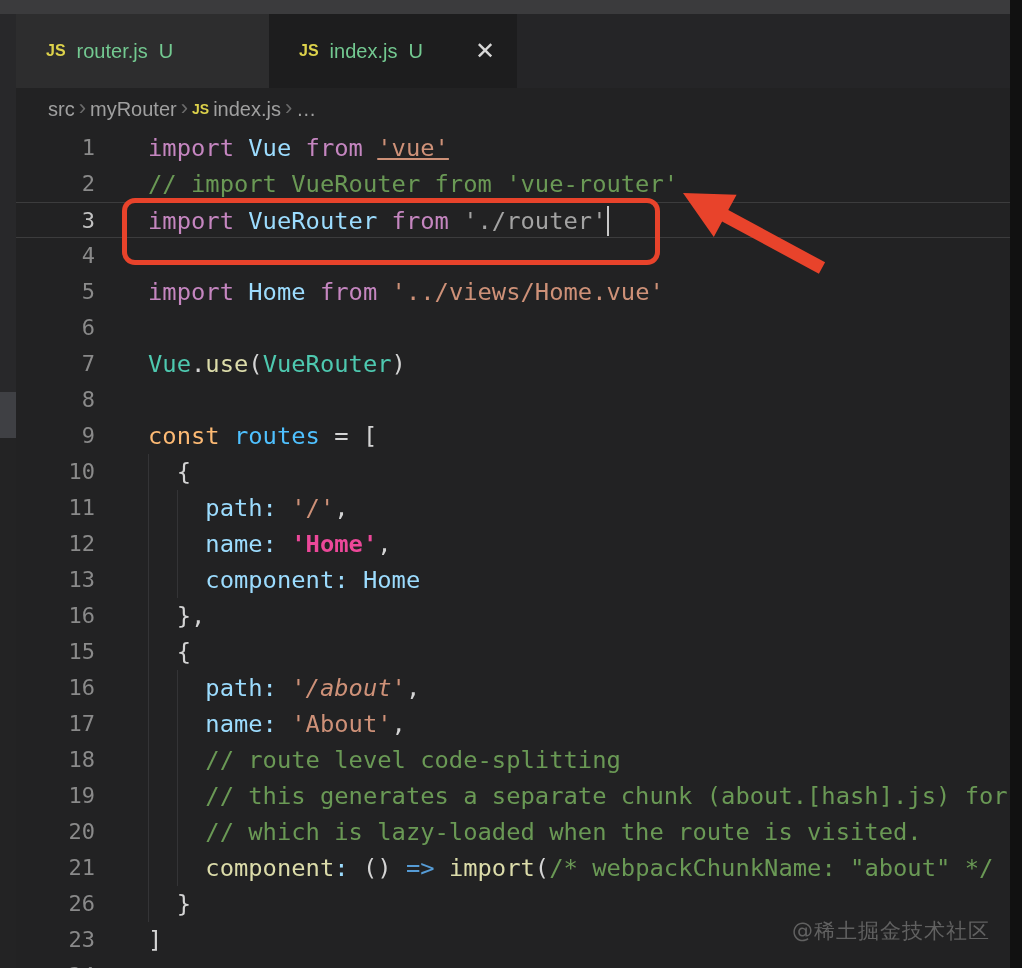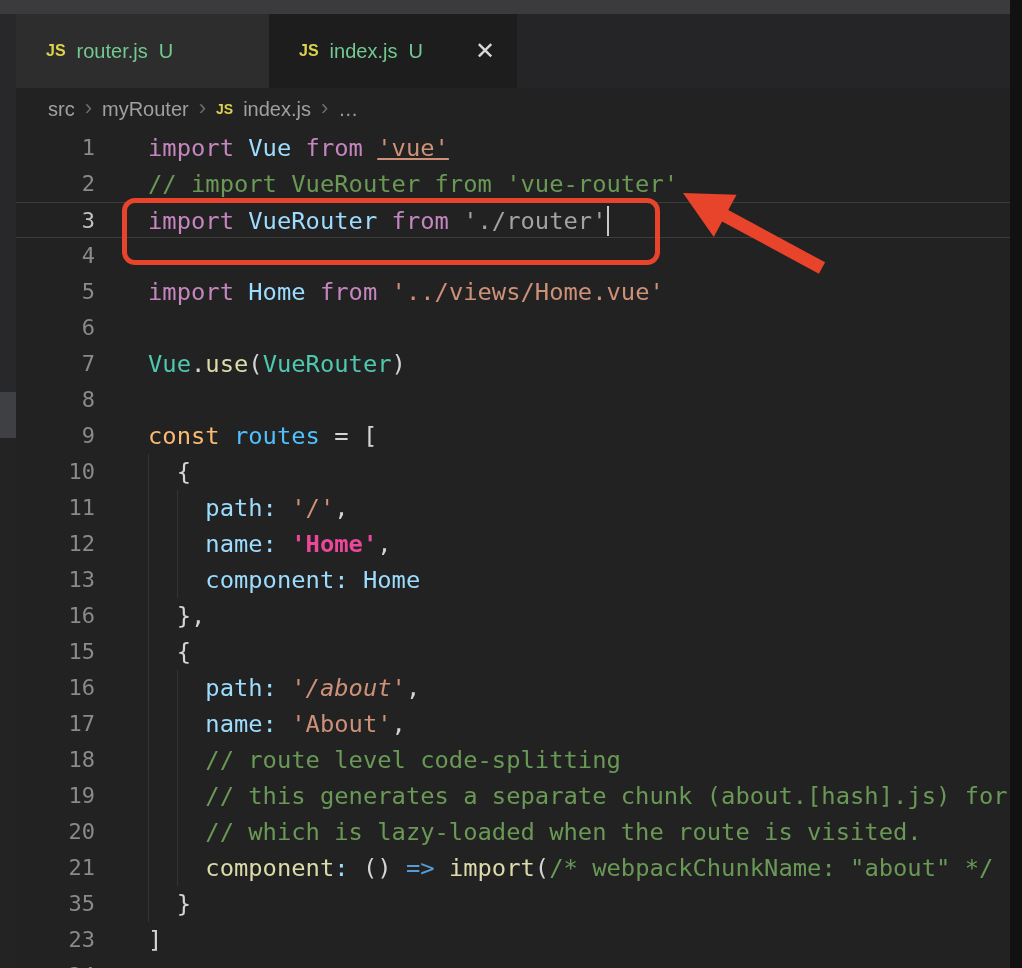--- a/index.html
+++ b/index.html
@@ -15,21 +15,21 @@
   .editor-area{position:relative;flex:1;display:flex;flex-direction:column;min-width:0;}
   .tabbar{height:74px;flex:0 0 74px;background:#252527;display:flex;}
   .tab{box-sizing:border-box;display:flex;align-items:center;gap:11px;padding:0 22px 0 30px;height:74px;cursor:pointer;}
   .tab.inactive{width:253px;background:#2d2d2e;}
   .tab.active{width:248px;background:#1d1d1e;}
   .js-ico{font-family:"Liberation Sans",sans-serif;font-weight:bold;font-size:16px;color:#ddd24b;letter-spacing:0;}
   .tab-label{font-size:20px;color:#73C991;}
   .tab-badge{font-size:20px;color:#73C991;}
   .tab-close{margin-left:auto;font-size:24px;color:#d8d8d8;line-height:1;cursor:pointer;}
   .tab-filler{flex:1;background:#252527;}
-  .breadcrumbs{height:42px;flex:0 0 42px;display:flex;align-items:center;gap:10px;padding-left:32px;
+  .breadcrumbs{height:42px;flex:0 0 42px;display:flex;align-items:center;gap:4px;padding-left:32px;
                font-size:20px;color:#a0a0a0;background:#222223;}
   .bc-sep{color:#6b6b6b;font-size:22px;line-height:1;transform:translateY(-1px);}
   .bc-ico{font-size:14px;}
   .bc-item{cursor:pointer;}
   
   .code{position:relative;flex:1;overflow:hidden;}
   .line{position:relative;height:36px;box-sizing:border-box;}
   .line.current{border-top:1px solid #3c3c3d;border-bottom:1px solid #3c3c3d;}
   .ln{position:absolute;left:0;top:0;width:79px;text-align:right;
       font-family:"DejaVu Sans Mono",monospace;font-size:22px;line-height:36px;color:#8a8a8a;}
@@ -188,21 +188,21 @@
             <span class="ig" style="left: 160.66px;"></span>
             <span class="lc"><span style="color: rgb(212, 212, 212);">    </span><span style="color: rgb(106, 153, 85);">// which is lazy-loaded when the route is visited.</span></span>
           </div>
           <div class="line">
             <span class="ln">21</span>
             <span class="ig" style="left: 132px;"></span>
             <span class="ig" style="left: 160.66px;"></span>
             <span class="lc"><span style="color: rgb(212, 212, 212);">    </span><span style="color: rgb(220, 220, 170);">component</span><span style="color: rgb(156, 220, 254);">:</span><span style="color: rgb(212, 212, 212);"> () </span><span style="color: rgb(86, 156, 214);">=&gt; </span><span style="color: rgb(220, 220, 170);">import</span><span style="color: rgb(212, 212, 212);">(</span><span style="color: rgb(106, 153, 85);">/* webpackChunkName: "about" */ </span><span style="color: rgb(206, 145, 120);">'</span></span>
           </div>
           <div class="line">
-            <span class="ln">35</span>
+            <span class="ln">26</span>
             <span class="ig" style="left: 132px;"></span>
             <span class="lc"><span style="color: rgb(212, 212, 212);">  }</span></span>
           </div>
           <div class="line">
             <span class="ln">23</span>
             <span class="lc"><span style="color: rgb(212, 212, 212);">]</span></span>
           </div>
           <div class="line">
             <span class="ln">24</span>
             <span class="lc"></span>
@@ -210,14 +210,15 @@
         </div>
 
     </div>
   </div>
 
   <div class="annotation-box" style="border-color: rgb(232, 67, 43);"></div>
   <svg class="arrow-svg" width="1022" height="968" viewBox="0 0 1022 968">
     <polygon points="683,193 736.6,194.7 728.3,210.1 825.1,262.3 818.9,273.7 722.1,221.5 713.8,236.9" fill="#e8432b"></polygon>
   </svg>
 
+  <div class="watermark">@稀土掘金技术社区</div>
 
 </div>
 
 </body></html>

